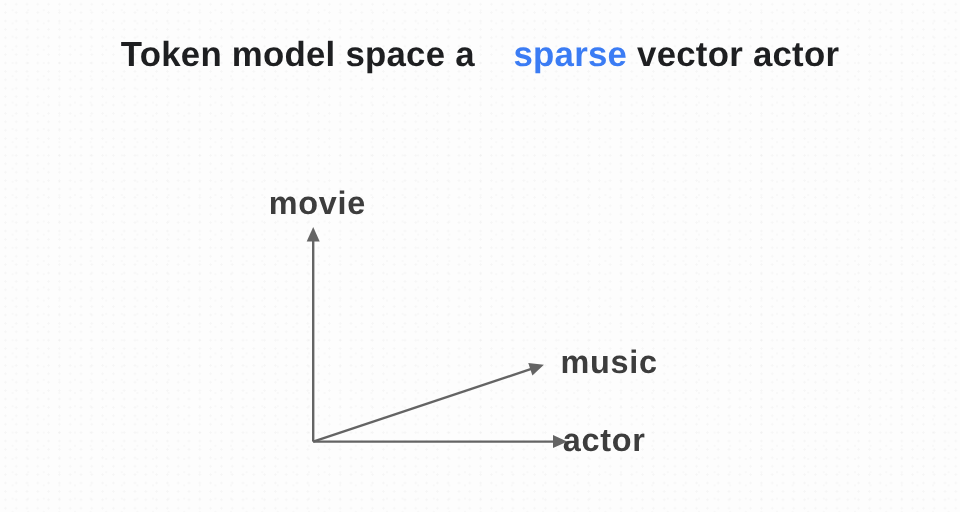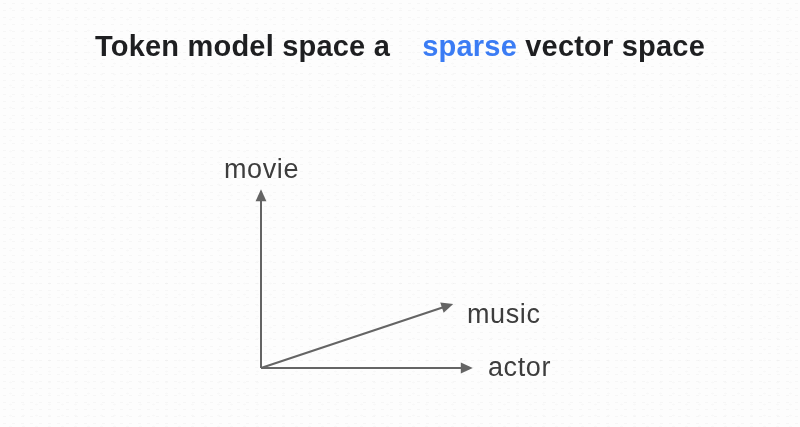--- a/index.html
+++ b/index.html
@@ -39,36 +39,36 @@
     position: absolute;
     left: 0;
     top: 0;
     width: 800px;
     height: 427px;
   }
   .axis-label {
     position: absolute;
     font-size: 27px;
     line-height: 27px;
-    font-weight: 400;
+    font-weight: 700;
     letter-spacing: 0.6px;
     color: #3d3d3d;
     white-space: nowrap;
   }
   .label-movie { left: 224px; top: 156px; }
-  .label-music { left: 467px; top: 301px; }
-  .label-actor { left: 488px; top: 354px; }
+  .label-music { left: 467px; top: 289px; }
+  .label-actor { left: 469px; top: 354px; }
 </style>
 </head>
 <body>
 
 <div class="canvas">
 
   <div class="title">
-    <div><span>Token model space a </span><span class="accent">sparse</span><span> vector space</span></div>
+    <div><span>Token model space a </span><span class="accent">sparse</span><span> vector actor</span></div>
   </div>
 
   <svg class="diagram-svg" viewBox="0 0 800 427" xmlns="http://www.w3.org/2000/svg" aria-hidden="true">
     <defs>
       <marker id="arrowhead" viewBox="0 0 12 12" refX="3" refY="6" markerUnits="userSpaceOnUse" markerWidth="13" markerHeight="13" orient="auto">
         <path d="M1,1 L12,6 L1,11 Z" fill="#646464"></path>
       </marker>
     </defs>
     <line x1="261" y1="368" x2="261" y2="199" stroke="#646464" stroke-width="2" marker-end="url(#arrowhead)"></line>
     <line x1="261" y1="368" x2="463" y2="368" stroke="#646464" stroke-width="2" marker-end="url(#arrowhead)"></line>

